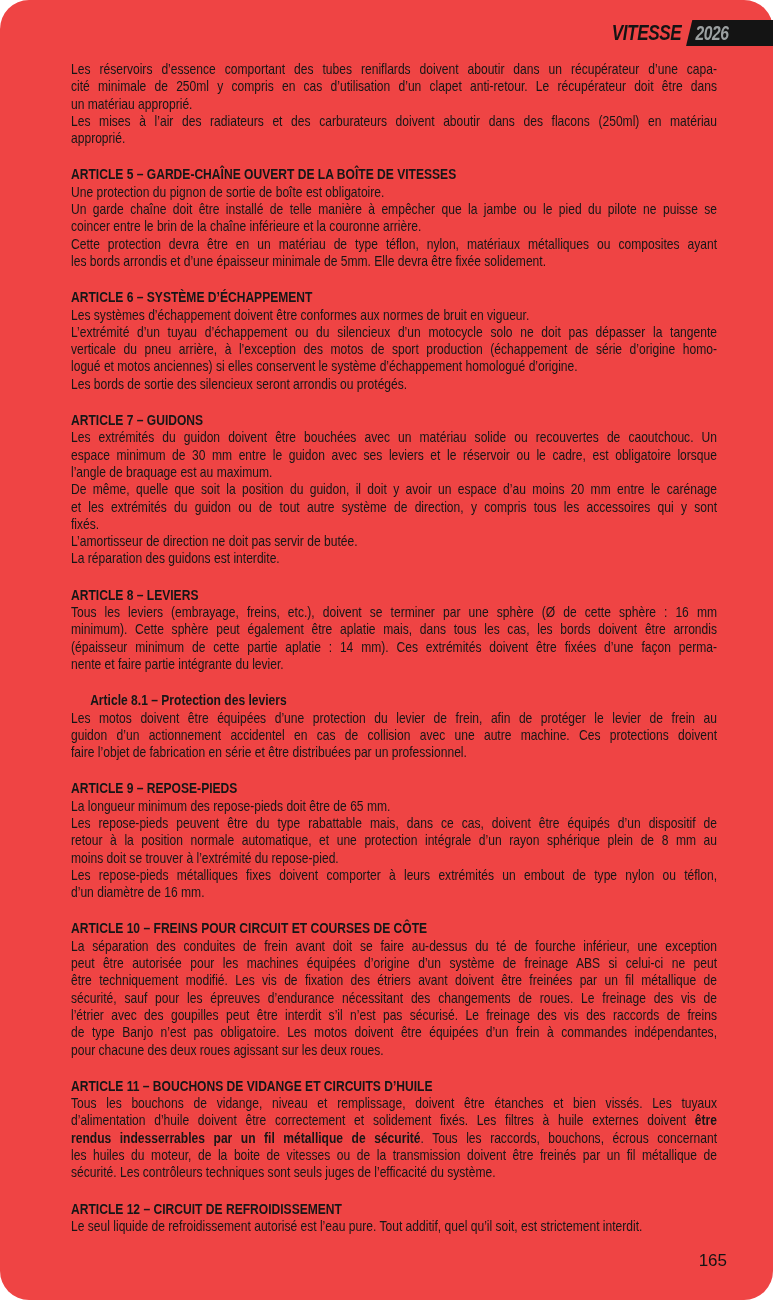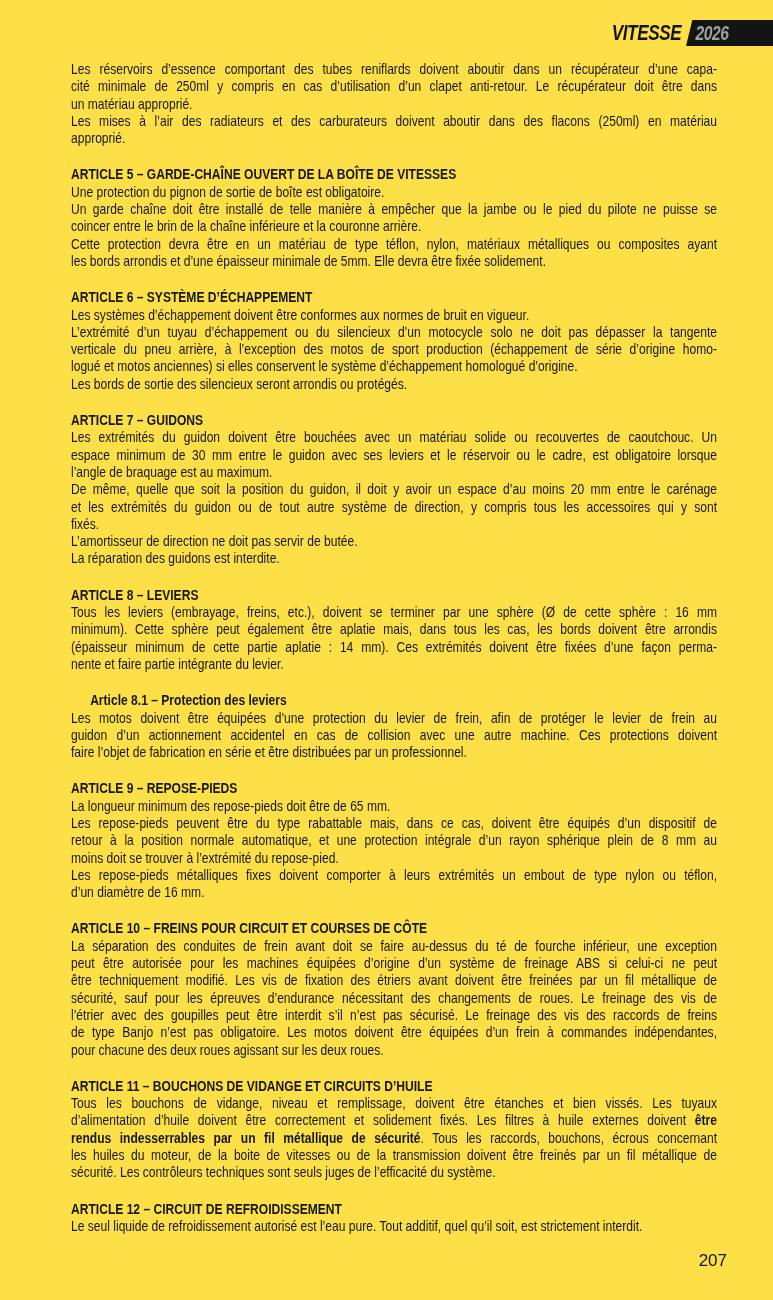--- a/index.html
+++ b/index.html
@@ -3,21 +3,21 @@
 <meta charset="utf-8">
 <style>
   * { margin: 0; padding: 0; box-sizing: border-box; }
   html, body { background: #ffffff; }
   body {
     width: 773px; height: 1300px;
     position: relative; overflow: hidden;
     font-family: "Liberation Sans", sans-serif;
     color: #161616;
   }
-  .page { position: absolute; inset: 0; background: #fde047; }
+  .page { position: absolute; inset: 0; background: #ef4444; border-radius: 29px; }
 
   
   .header {
     position: absolute; top: 20px; right: 0; height: 26px;
     display: flex; align-items: center;
     transform: scaleX(0.78); transform-origin: 100% 50%;
     white-space: nowrap;
   }
   .brand {
     font-style: italic; font-weight: bold; font-size: 22px;
@@ -141,15 +141,15 @@
         <div class="line"><b>rendus indesserrables par un fil métallique de sécurité</b>. Tous les raccords, bouchons, écrous concernant</div>
         <div class="line">les huiles du moteur, de la boite de vitesses ou de la transmission doivent être freinés par un fil métallique de</div>
         <div class="line last">sécurité. Les contrôleurs techniques sont seuls juges de l’efficacité du système.</div>
       </div>
       <div class="section">
         <div class="heading">ARTICLE 12 – CIRCUIT DE REFROIDISSEMENT</div>
         <div class="line last">Le seul liquide de refroidissement autorisé est l’eau pure. Tout additif, quel qu’il soit, est strictement interdit.</div>
       </div>
     </div>
 
-  <div class="pagenum">207</div>
+  <div class="pagenum">165</div>
 
 </div>
 
 </body></html>

